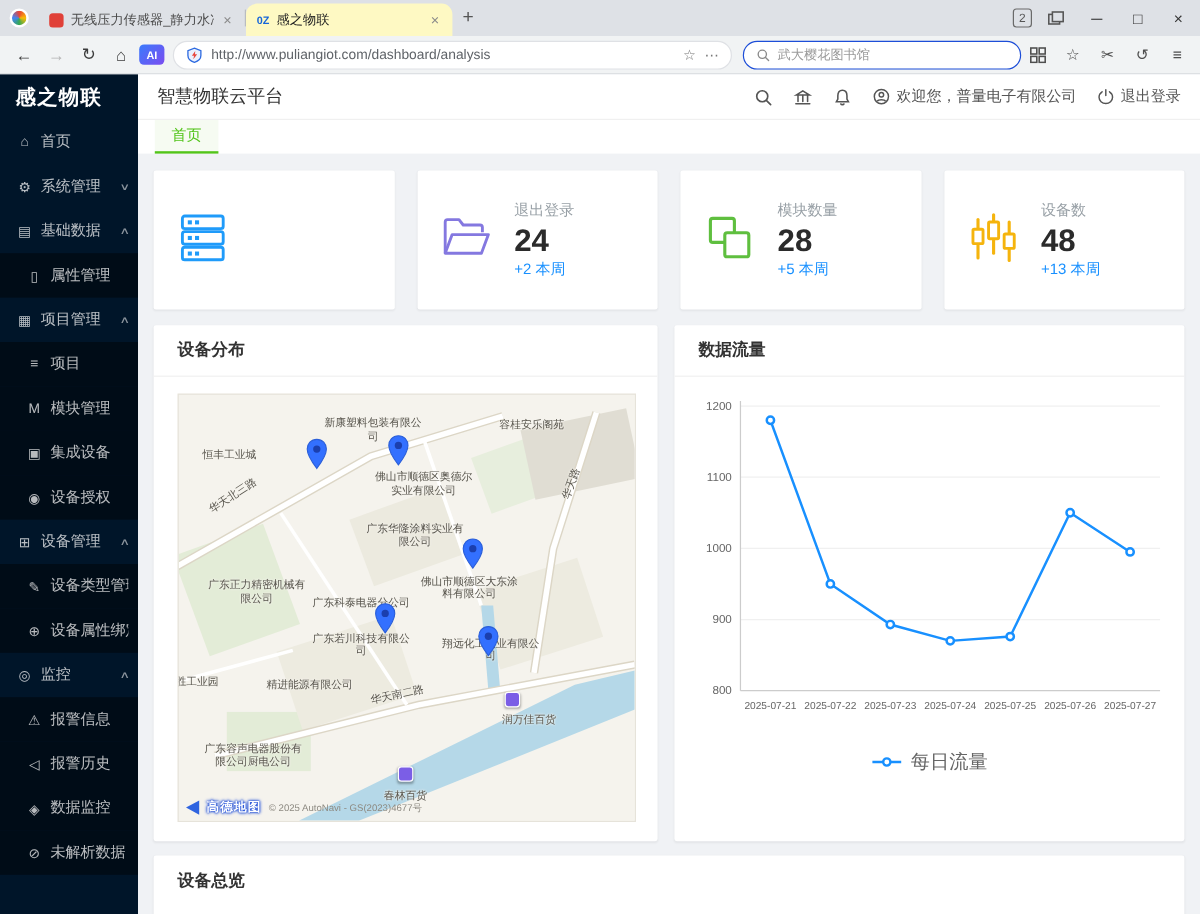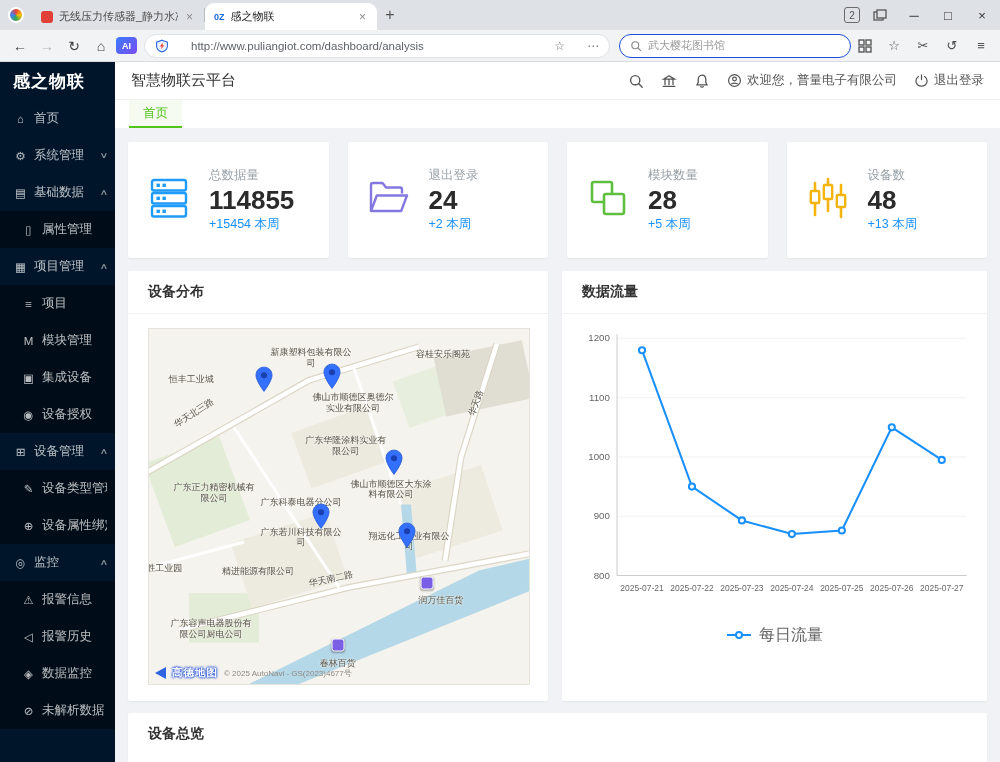--- a/index.html
+++ b/index.html
@@ -8,38 +8,38 @@
     position:relative; width:1000px; height:762px; overflow:hidden;
     font-family:"Liberation Sans","DejaVu Sans",sans-serif;
     background:#f0f2f5; color:#333;
   }
   
   .tabstrip { height:30px; background:#dee1e6; display:flex; align-items:flex-end; padding-left:8px; }
   .browser-logo { width:16px; height:16px; border-radius:50%; align-self:center; margin-right:8px; flex-shrink:0;
     background:conic-gradient(#e94335,#fbbc05,#34a853,#4285f4,#e94335); border:2px solid #fff; }
   .tab { height:27px; display:flex; align-items:center; gap:6px; padding:0 9px; width:172px;
     font-size:11px; color:#4a4a4a; border-radius:9px 9px 0 0; flex-shrink:0; }
-  .tab.active { background:#ffffff; color:#222; }
+  .tab.active { background:#fef9c3; color:#222; }
   .tab-sep { width:1px; height:14px; background:#b9bcc0; align-self:center; }
   .fav1 { width:12px; height:12px; border-radius:3px; background:#e04038; flex-shrink:0; }
   .fav2 { font-size:9px; font-weight:bold; color:#1766d9; flex-shrink:0; }
   .tab-title { flex:1; white-space:nowrap; overflow:hidden; }
   .tab-close { font-size:12px; color:#8a8a8a; padding:0 2px; }
   .newtab-btn { width:26px; height:24px; align-self:center; text-align:center; font-size:16px; line-height:24px; color:#555; }
   .win-area { margin-left:auto; display:flex; align-items:center; gap:6px; padding-right:4px; align-self:center; }
   .badge2 { border:1.5px solid #6a6a6a; border-radius:3px; font-size:10px; min-width:16px; height:16px;
     display:flex; align-items:center; justify-content:center; color:#555; padding:0 2px; }
   .win-btn { width:28px; height:24px; display:flex; align-items:center; justify-content:center; font-size:13px; color:#333; }
   .addressbar { height:32px; background:#f1f3f4; display:flex; align-items:center; gap:3px; padding:0 8px; border-bottom:1px solid #d8dbdf; }
   .nav-btn { width:24px; height:24px; display:flex; align-items:center; justify-content:center; font-size:14px; color:#3c3c3c; flex-shrink:0; }
   .nav-btn.disabled { color:#b4b4b4; }
   .ai-badge { width:21px; height:17px; border-radius:4px; background:linear-gradient(135deg,#3a7bfc,#7b4cf0);
     color:#fff; font-size:9px; font-weight:bold; display:flex; align-items:center; justify-content:center; flex-shrink:0; }
   .url-pill { flex:0 0 466px; height:24px; background:#fff; border:1px solid #dfe1e5; border-radius:12px;
-    display:flex; align-items:center; gap:22px; padding:0 10px; margin-left:4px; }
+    display:flex; align-items:center; gap:7px; padding:0 10px; margin-left:4px; }
   .url-text { flex:1; font-size:11.5px; color:#5f6368; white-space:nowrap; overflow:hidden; }
   .pill-icon { color:#777; font-size:12px; flex-shrink:0; }
   .search-pill { flex:0 0 232px; height:24px; background:#fff; border:1px solid #1d4ed8; border-radius:12px;
     display:flex; align-items:center; gap:6px; padding:0 10px; margin-left:6px; }
   .search-text { font-size:11px; color:#9a9a9a; white-space:nowrap; overflow:hidden; }
   .right-tools { display:flex; align-items:center; gap:11px; margin-left:auto; padding-right:2px; color:#4f4f4f; font-size:13px; }
   .right-tools .tool { display:flex; align-items:center; justify-content:center; width:18px; }
   
   .app { display:flex; height:700px; }
   .sidebar { width:115px; background:#001529; color:rgba(255,255,255,.72); flex-shrink:0; overflow:hidden; }
@@ -324,25 +324,20 @@
                   <g fill="#1f9bfa">
                     <rect x="10.5" y="8.6" width="3.4" height="3.4"></rect>
                     <rect x="16.5" y="8.6" width="3.4" height="3.4"></rect>
                     <rect x="10.5" y="21.6" width="3.4" height="3.4"></rect>
                     <rect x="16.5" y="21.6" width="3.4" height="3.4"></rect>
                     <rect x="10.5" y="34.6" width="3.4" height="3.4"></rect>
                     <rect x="16.5" y="34.6" width="3.4" height="3.4"></rect>
                   </g>
                 </svg>
             </span>
-            <div class="stat-info">
-              <div class="stat-label">总数据量</div>
-              <div class="stat-value">114855</div>
-              <div class="stat-delta">+15454 本周</div>
-            </div>
           </div>
           <div class="stat-card">
             <span class="stat-icon">
               <svg width="46" height="46" viewBox="0 0 46 46">
                   <g fill="none" stroke="#8478e0" stroke-width="2.4" stroke-linejoin="round">
                     <path d="M5 36 L5 10 C5 8.9 5.9 8 7 8 L16.5 8 L20 12.5 L34 12.5 C35.1 12.5 36 13.4 36 14.5 L36 18.5"></path>
                     <path d="M5 36 L10.8 20.5 L41 20.5 L35.2 36 Z"></path>
                   </g>
                 </svg>
             </span>

